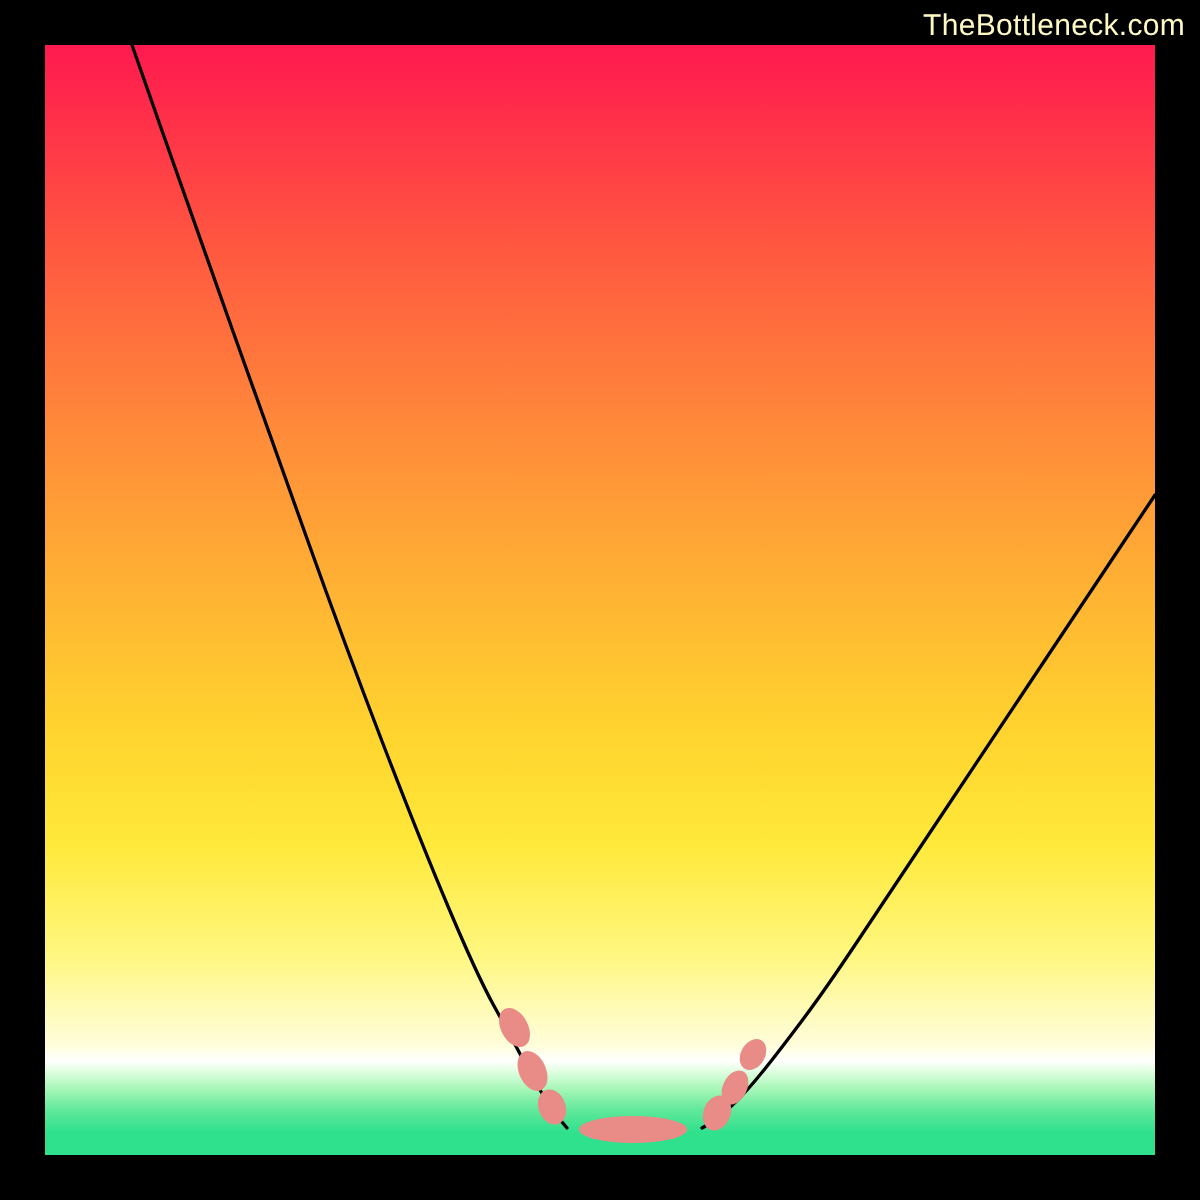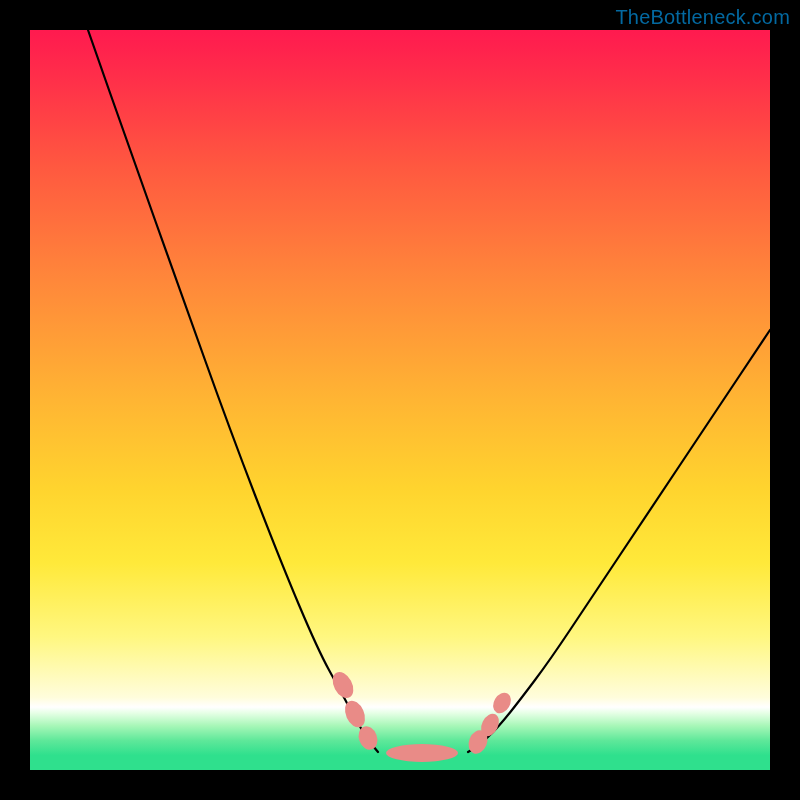--- a/index.html
+++ b/index.html
@@ -42,21 +42,21 @@
       #2fe08d 98.0%,
       #2fe08d 100%
     );
     border: 2px solid #000;
     box-sizing: border-box;
   }
   .watermark {
     position: absolute;
     top: 6px;
     right: 10px;
-    color: #0369a1;
+    color: #fef9c3;
     font-size: 20px;
     font-weight: 500;
     letter-spacing: 0.2px;
     user-select: none;
   }
   svg.curve {
     position: absolute;
     left: 0;
     top: 0;
     width: 100%;

